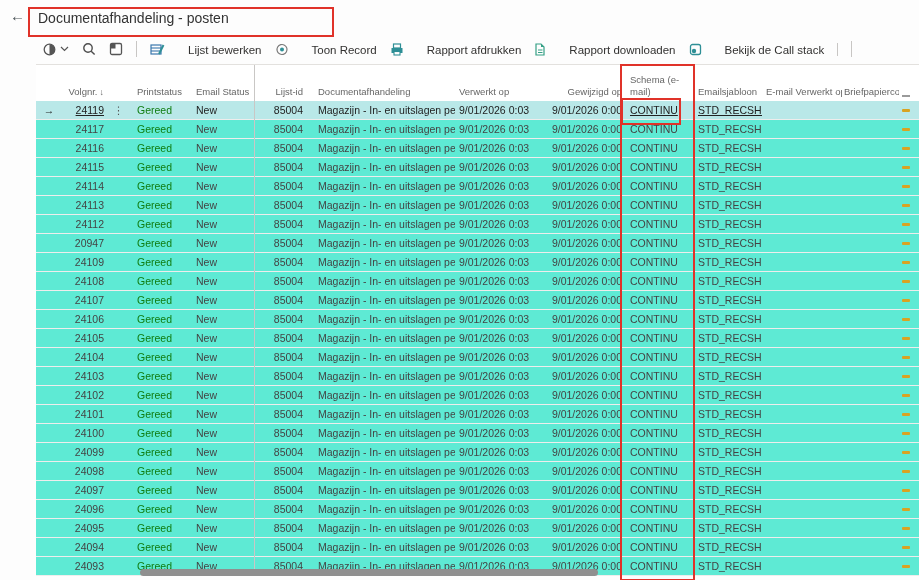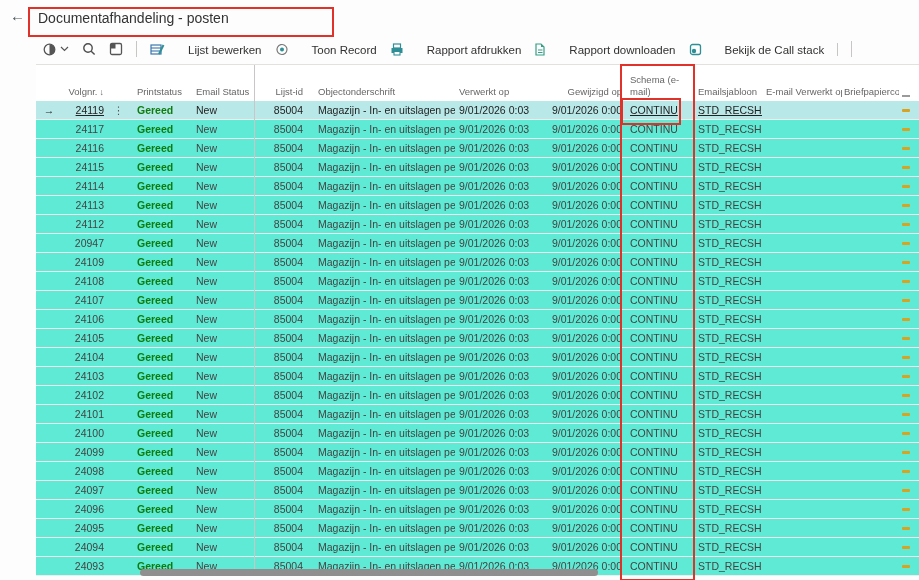--- a/index.html
+++ b/index.html
@@ -27,21 +27,21 @@
   .hrow{display:flex;height:36px;color:#666;font-size:9.5px;}
   .hc{box-sizing:border-box;display:flex;align-items:flex-end;padding-bottom:4px;overflow:hidden;white-space:nowrap;cursor:pointer;}
   .row{display:flex;height:19px;align-items:center;font-size:10.5px;color:#444;
        border-bottom:1px solid #eeedec;box-sizing:border-box;background:#5eead4;white-space:nowrap;}
   .row.selected{background:#b9e8e8;color:#222;}
   .cell{box-sizing:border-box;overflow:hidden;white-space:nowrap;height:100%;display:flex;align-items:center;}
   
   .c-gutter{width:26px;justify-content:center;}
   .c-volgnr{width:45px;justify-content:flex-end;padding-right:3px;}
   .c-ell{width:23px;justify-content:center;color:#555;}
-  .c-print{width:63px;padding-left:7px;color:#107c10;font-weight:bold;}
+  .c-print{width:63px;padding-left:7px;color:#107c10;font-weight:normal;}
   .hc.c-print{color:#666;font-weight:normal;}
   .c-email{width:61px;padding-left:3px;}
   .c-lijst{width:56px;justify-content:flex-end;padding-right:7px;}
   .c-obj{width:145px;padding-left:8px;}
   .c-verw{width:77px;padding-left:4px;}
   .c-gew{width:96px;justify-content:flex-end;padding-right:6px;}
   .hc.c-gew{justify-content:flex-end;padding-left:12px;}
   .c-schema{width:64px;padding-left:2px;}
   .hc.c-schema{white-space:normal;line-height:1.2;}
   .c-sjab{width:70px;padding-left:6px;}
@@ -166,21 +166,21 @@
         <span>Email Status</span>
         <svg width="11" height="9" viewBox="0 0 11 9" style="margin-left:6px">
           <path d="M0.5 0.5 h10 l-4 4 v3.5 l-2 1 v-4.5 z" fill="#605e5c"></path>
         </svg>
       </span>
     </div>
     <div class="hc c-lijst">
       <span>Lijst-id</span>
     </div>
     <div class="hc c-obj">
-      <span>Objectonderschrift</span>
+      <span>Documentafhandeling</span>
     </div>
     <div class="hc c-verw">
       <span>Verwerkt op</span>
     </div>
     <div class="hc c-gew">
       <span>Gewijzigd op</span>
     </div>
     <div class="hc c-schema">
       <span>Schema (e-mail)</span>
     </div>

